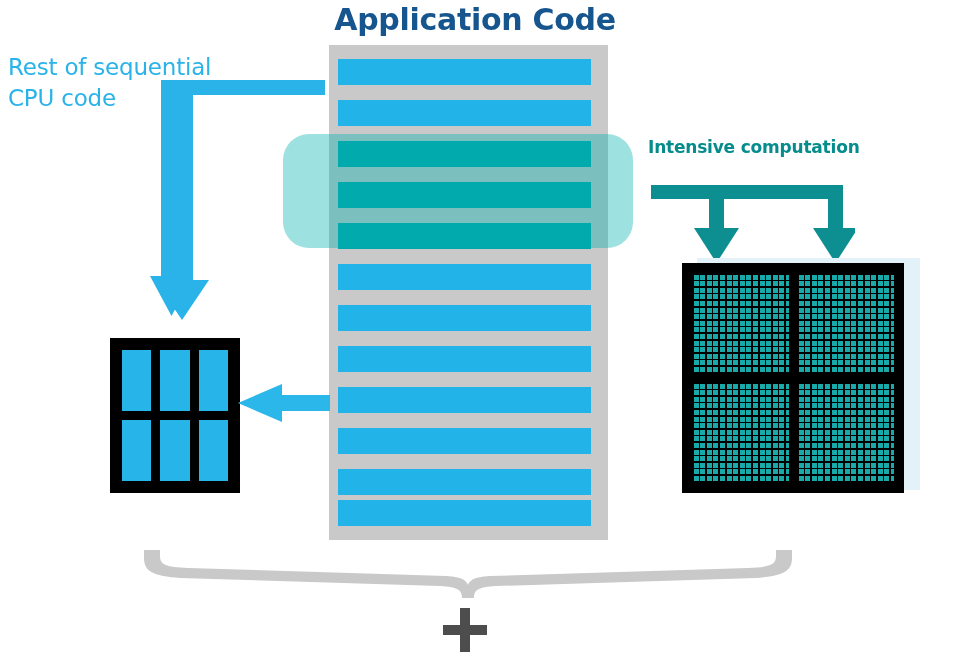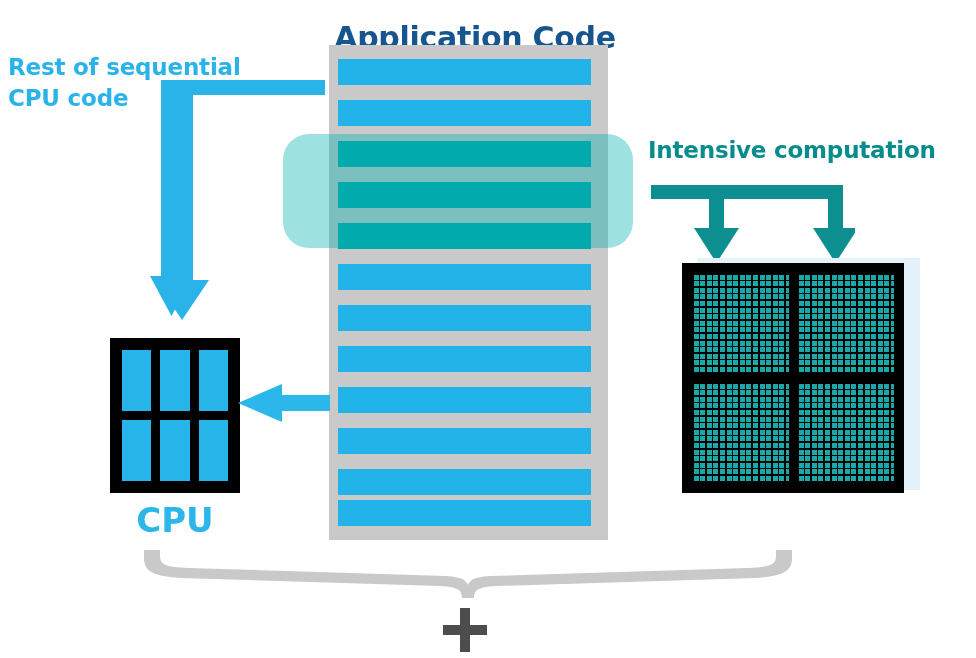--- a/index.html
+++ b/index.html
@@ -18,21 +18,21 @@
     position: absolute;
     left: 0; top: 0;
     width: 976px;
     height: 658px;
   }
 
   
   #app-title {
     position: absolute;
     left: 330px;
-    top: 20px;
+    top: 2px;
     width: 290px;
     text-align: center;
     font-size: 30px;
     font-weight: bold;
     letter-spacing: -0.3px;
     color: #17558f;
     white-space: nowrap;
   }
 
   
@@ -63,40 +63,40 @@
     background: rgba(0, 176, 175, 0.38);
     border-radius: 26px;
   }
 
   
   #cpu-label-text {
     position: absolute;
     left: 8px;
     top: 52px;
     font-size: 23px;
-    font-weight: bold;
+    font-weight: normal;
     line-height: 31px;
     color: #29b3e8;
     white-space: pre;
     letter-spacing: -0.2px;
   }
   #cpu-elbow-arrow {
     position: absolute;
     left: 150px;
     top: 80px;
     width: 175px;
     height: 250px;
   }
 
   
   #gpu-label-text {
     position: absolute;
     left: 648px;
     top: 137px;
-    font-size: 23px;
+    font-size: 17px;
     font-weight: bold;
     color: #068c8c;
     white-space: nowrap;
     letter-spacing: -0.2px;
   }
   #gpu-fork-arrow {
     position: absolute;
     left: 645px;
     top: 185px;
     width: 210px;
@@ -246,21 +246,20 @@
     <div class="cpu-core"></div>
     <div class="cpu-core"></div>
     <div class="cpu-core"></div>
   </div>
 
   <svg id="cpu-in-arrow" viewBox="0 0 92 38">
     <rect x="38" y="11" width="54" height="16" fill="#2cb7ea"></rect>
     <polygon points="0,19 44,0 44,38" fill="#2cb7ea"></polygon>
   </svg>
 
-  <div id="cpu-name">CPU</div>
 
   <div id="gpu-shadow"></div>
   <div id="gpu-chip">
     <div class="gpu-quad"></div>
     <div class="gpu-quad"></div>
     <div class="gpu-quad"></div>
     <div class="gpu-quad"></div>
   </div>
 
 

